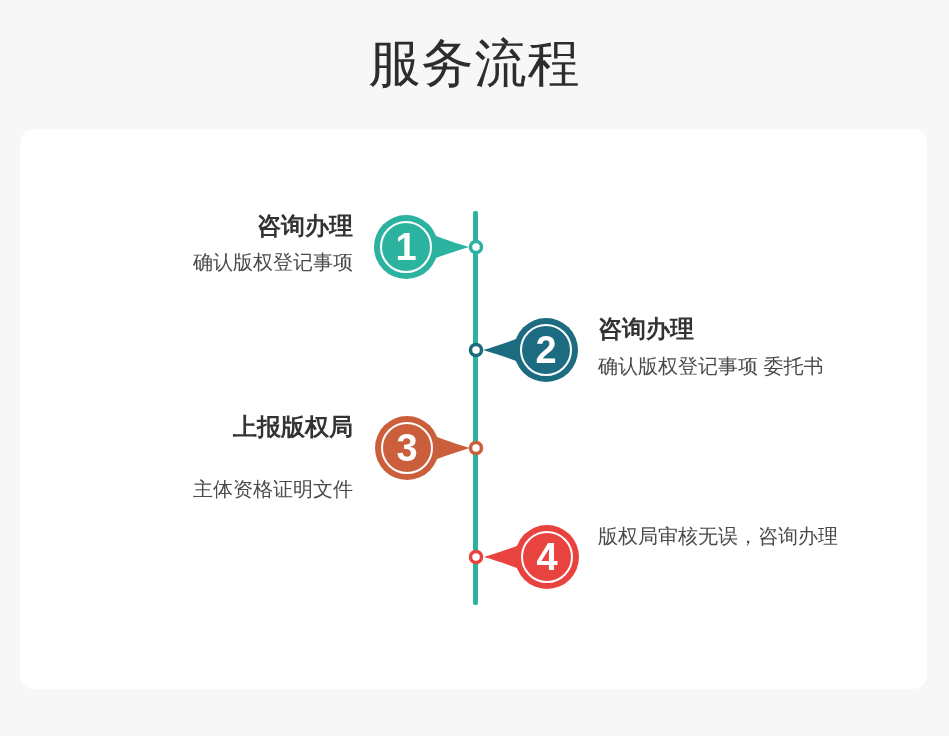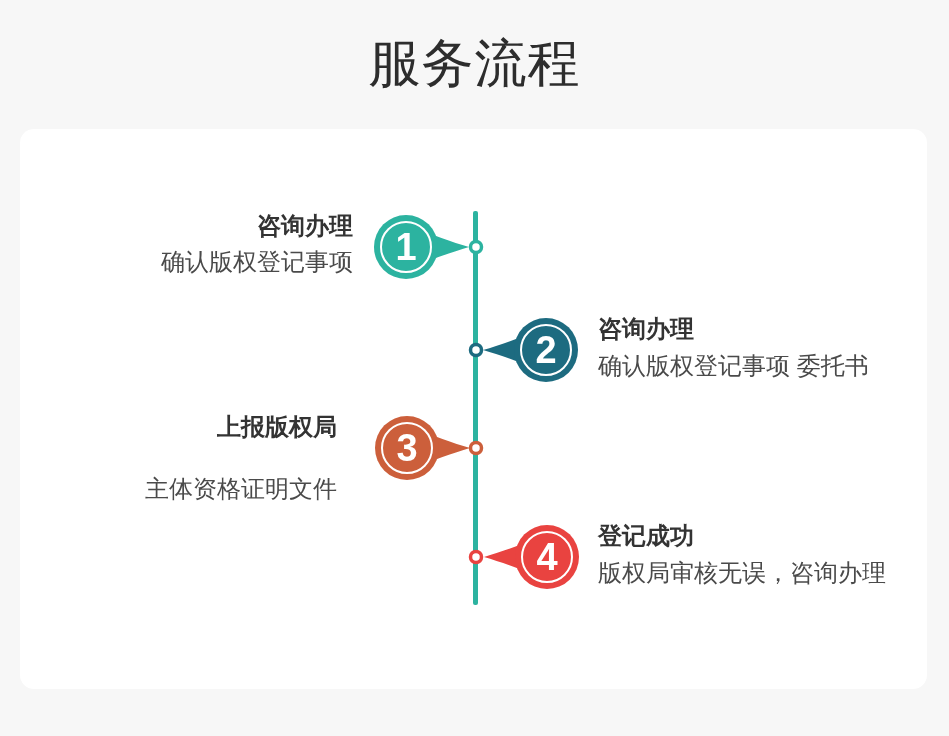--- a/index.html
+++ b/index.html
@@ -42,21 +42,21 @@
   }
   .step-text.align-right { text-align: right; }
   .step-text.align-left  { text-align: left; }
   .step-title {
     font-size: 24px;
     line-height: 28px;
     font-weight: 700;
     color: #333333;
   }
   .step-subtitle {
-    font-size: 24px;
+    font-size: 20px;
     line-height: 28px;
     font-weight: 400;
     color: #4a4a4a;
   }
 
   .marker-number {
     font-family: "Liberation Sans", "DejaVu Sans", sans-serif;
     font-weight: 700;
     font-size: 38px;
     fill: #ffffff;
@@ -112,23 +112,22 @@
   <div class="step-text align-right" style="right: 596px; top: 212px; gap: 8px;">
     <div class="step-title">咨询办理</div>
     <div class="step-subtitle">确认版权登记事项</div>
   </div>
 
   <div class="step-text align-left" style="left: 598px; top: 315px;">
     <div class="step-title">咨询办理</div>
     <div class="step-subtitle">确认版权登记事项 委托书</div>
   </div>
 
-  <div class="step-text align-right" style="right: 612px; top: 413px; gap: 34px;">
+  <div class="step-text align-right" style="right: 596px; top: 413px; gap: 34px;">
     <div class="step-title">上报版权局</div>
     <div class="step-subtitle">主体资格证明文件</div>
   </div>
 
   <div class="step-text align-left" style="left: 598px; top: 522px;">
-    <div class="step-title">登记成功</div>
     <div class="step-subtitle">版权局审核无误，咨询办理</div>
   </div>
 
 </div>
 
 </body></html>

